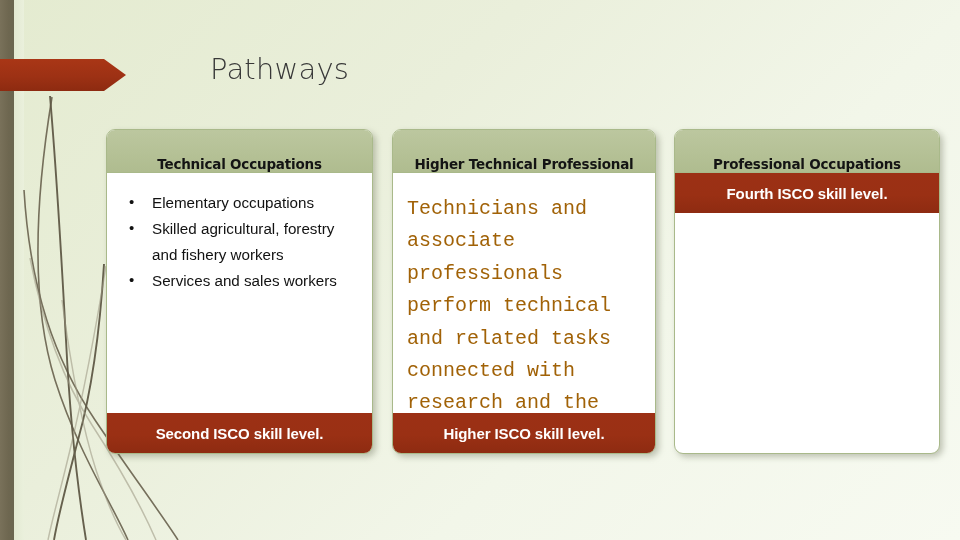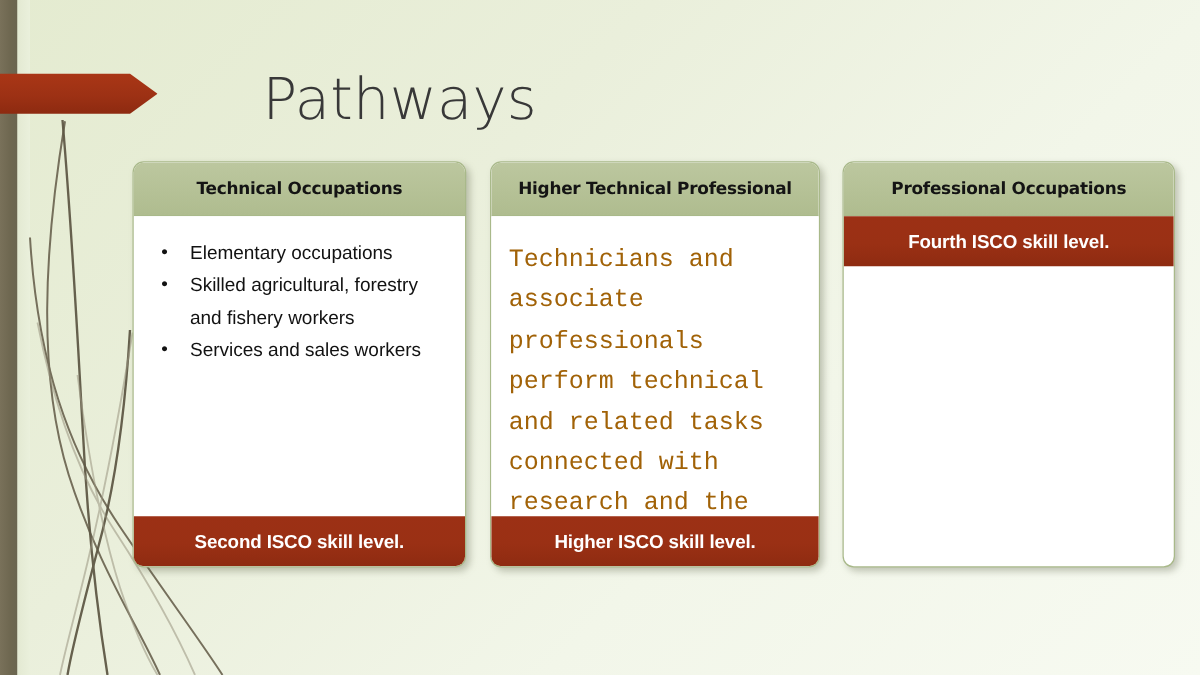--- a/index.html
+++ b/index.html
@@ -43,21 +43,21 @@
   .title-arrow {
     position: absolute;
     left: 0; top: 57px;
     width: 126px; height: 36px;
   }
 
   
   .slide-title {
     position: absolute;
     left: 210px; top: 52px;
-    font-size: 46px;
+    font-size: 29px;
     font-weight: 300;
     letter-spacing: 0.2px;
     color: #383838;
     font-family: "DejaVu Sans", sans-serif;
     font-stretch: normal;
   }
 
   
   .card {
     position: absolute;
@@ -75,38 +75,39 @@
   .card-1 { left: 106px; width: 267px; }
   .card-2 { left: 392px; width: 264px; }
   .card-3 { left: 674px; width: 266px; }
 
   .card-header {
     height: 43px;
     flex: 0 0 43px;
     background: linear-gradient(to bottom, #bcc79f 0%, #b5c196 55%, #afbc8f 100%);
     border-bottom: 1px solid #a9b98a;
     display: flex;
-    align-items: center;
+    align-items: flex-end;
     justify-content: center;
     text-align: center;
     padding: 0 6px;
   }
   .card-header-text {
     font-family: "DejaVu Sans", sans-serif;
     font-size: 13.5px;
     font-weight: bold;
     color: #141414;
     letter-spacing: -0.2px;
   }
 
   .card-body {
     flex: 1 1 auto;
     background: #ffffff;
     padding: 20px 14px 6px 14px;
     overflow: hidden;
+    border-radius: 11px;
   }
 
   .card-body.with-bullets { padding: 17px 10px 6px 10px; }
 
   .bullet-list { list-style: none; }
   .bullet-item {
     position: relative;
     padding-left: 35px;
     font-size: 15.2px;
     line-height: 1.72;

